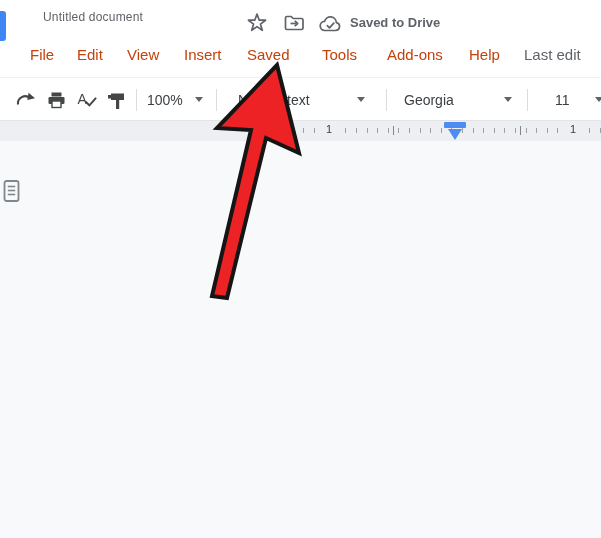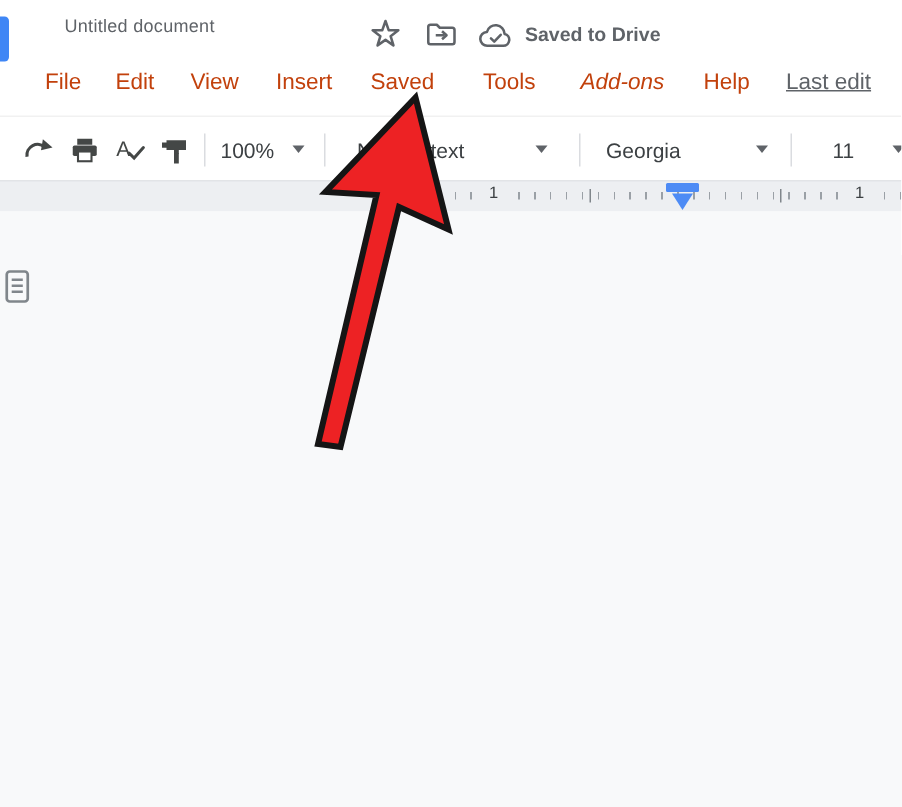--- a/index.html
+++ b/index.html
@@ -8,21 +8,21 @@
   .abs{position:absolute;}
 
   
   .logo-sliver{left:0;top:11px;width:6px;height:30px;background:#3f86f5;border-radius:0 3px 3px 0;}
   .doc-title{left:43px;top:10px;font-size:12px;color:#5f6368;letter-spacing:.2px;white-space:nowrap;}
   .tb-icon{width:26px;height:26px;display:flex;align-items:center;justify-content:center;background:none;border:none;padding:0;cursor:pointer;}
   .saved-label{left:350px;top:15px;font-size:13px;font-weight:600;color:#5f6368;white-space:nowrap;}
 
   
   .menu-item{top:46px;font-size:15px;color:#c2410c;white-space:nowrap;cursor:pointer;}
-  .last-edit{top:46px;left:524px;font-size:15px;color:#5f6368;text-decoration:underline;white-space:nowrap;cursor:pointer;}
+  .last-edit{top:46px;left:524px;font-size:15px;color:#5f6368;white-space:nowrap;cursor:pointer;}
   .menu-toolbar-divider{left:0;top:77px;width:601px;height:1px;background:#f1f1f1;}
 
   
   .tool-text{font-size:14px;color:#3c4043;white-space:nowrap;cursor:pointer;}
   .caret{width:0;height:0;border-left:4.5px solid transparent;border-right:4.5px solid transparent;border-top:5.5px solid #5f6368;cursor:pointer;}
   .vsep{width:1px;height:22px;background:#dadce0;}
   .tbtn{background:none;border:none;padding:0;cursor:pointer;display:block;}
 
   
   .ruler{left:0;top:120px;width:601px;height:21px;background:#edeff2;border-top:1px solid #e2e4e7;box-sizing:border-box;}
@@ -78,21 +78,21 @@
     </span>
   </button>
   <div class="abs saved-label">Saved to Drive</div>
 
   <span class="abs menu-item" style="left:30px;">File</span>
   <span class="abs menu-item" style="left:77px;">Edit</span>
   <span class="abs menu-item" style="left:127px;">View</span>
   <span class="abs menu-item" style="left:184px;">Insert</span>
   <span class="abs menu-item" style="left:247px;">Saved</span>
   <span class="abs menu-item" style="left:322px;">Tools</span>
-  <span class="abs menu-item" style="left:387px;font-style:italic;">Add-ons</span>
+  <span class="abs menu-item" style="left:387px;">Add-ons</span>
   <span class="abs menu-item" style="left:469px;">Help</span>
   <span class="abs last-edit">Last edit</span>
 
   <div class="abs menu-toolbar-divider"></div>
 
   <button class="abs tbtn" style="left:14px;top:90px;">
     <span>
       <svg width="23" height="20" viewBox="0 0 23 20">
         <path d="M4 14.5 A 7.2 7.2 0 0 1 16 8.2" fill="none" stroke="#444746" stroke-width="2.1"></path>
         <polygon points="14.6,2.8 21,8.3 13.3,10.1" fill="#444746"></polygon>

